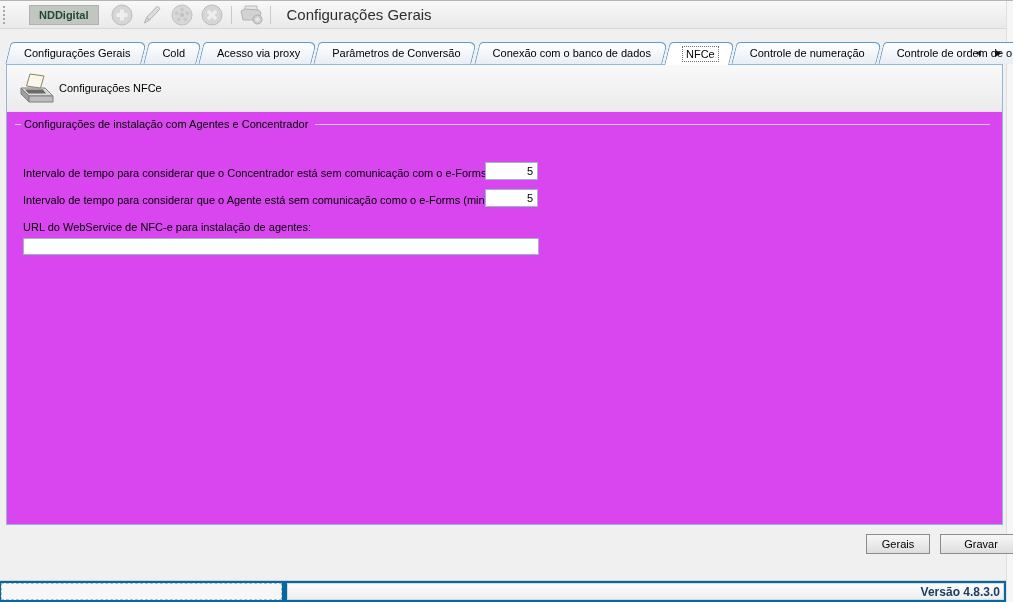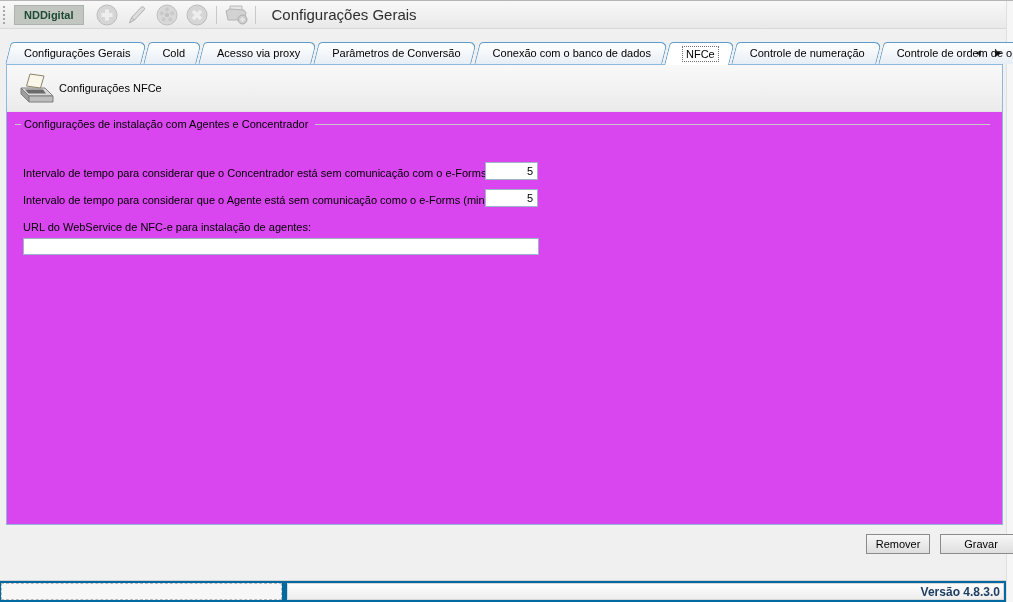--- a/index.html
+++ b/index.html
@@ -12,21 +12,21 @@
   .topline { position:absolute; top:0; left:0; width:1013px; height:1px; background:#b5b5b5; }
   .right-gutter { position:absolute; left:1006px; top:1px; width:7px; height:601px; background:#f6f6f6; border-left:1px solid #e0e0e0; }
 
   
   .toolbar { position:absolute; left:0; top:1px; width:1006px; height:28px;
     background:linear-gradient(#f8f8f8,#e9e9e9); border-bottom:1px solid #d8d8d8;
     display:flex; align-items:center; }
   .grip { width:5px; height:20px; margin-left:2px;
     background-image:radial-gradient(circle,#a8a8a8 1px,transparent 1.3px);
     background-size:4px 4px; }
-  .brand-button { margin-left:7px; height:20px; padding:0 9px; background:#c2c6c1;
+  .brand-button { margin-left:22px; height:20px; padding:0 9px; background:#c2c6c1;
     border:1px solid #acb2ac; display:flex; align-items:center;
     font-weight:bold; color:#1d4a32; font-size:11px; }
   .tool-icons { display:flex; align-items:center; margin-left:8px; }
   .tool-btn { width:30px; height:26px; display:flex; align-items:center; justify-content:center; }
   .tb-sep { width:1px; height:18px; background:#c9c9c9; margin:0 4px; }
   .toolbar-title { margin-left:12px; font-size:15px; color:#2e2e2e; white-space:nowrap; }
 
   
   .tabstrip { position:absolute; left:8px; top:42px; height:22px; display:flex; align-items:flex-end; }
   .tab { position:relative; height:22px; display:flex; align-items:center;
@@ -189,21 +189,21 @@
   <input class="num-input" style="top: 97px;" value="5">
 
   <div class="field-label" style="top:129px;">Intervalo de tempo para considerar que o Agente está sem comunicação como o e-Forms (min):</div>
   <input class="num-input" style="top: 124px;" value="5">
 
   <div class="field-label" style="top:156px;">URL do WebService de NFC-e para instalação de agentes:</div>
   <input class="url-input" value="" style="">
 </div>
 
 <div class="btn btn-remover">
-  <span>Remover</span>
+  <span>Gerais</span>
 </div>
 <div class="btn btn-gravar">
   <span>Gravar</span>
 </div>
 
 <div class="statusbar">
   <div class="status-left"></div>
   <div class="status-right">
     <span class="version-text">Versão 4.8.3.0</span>
   </div>

